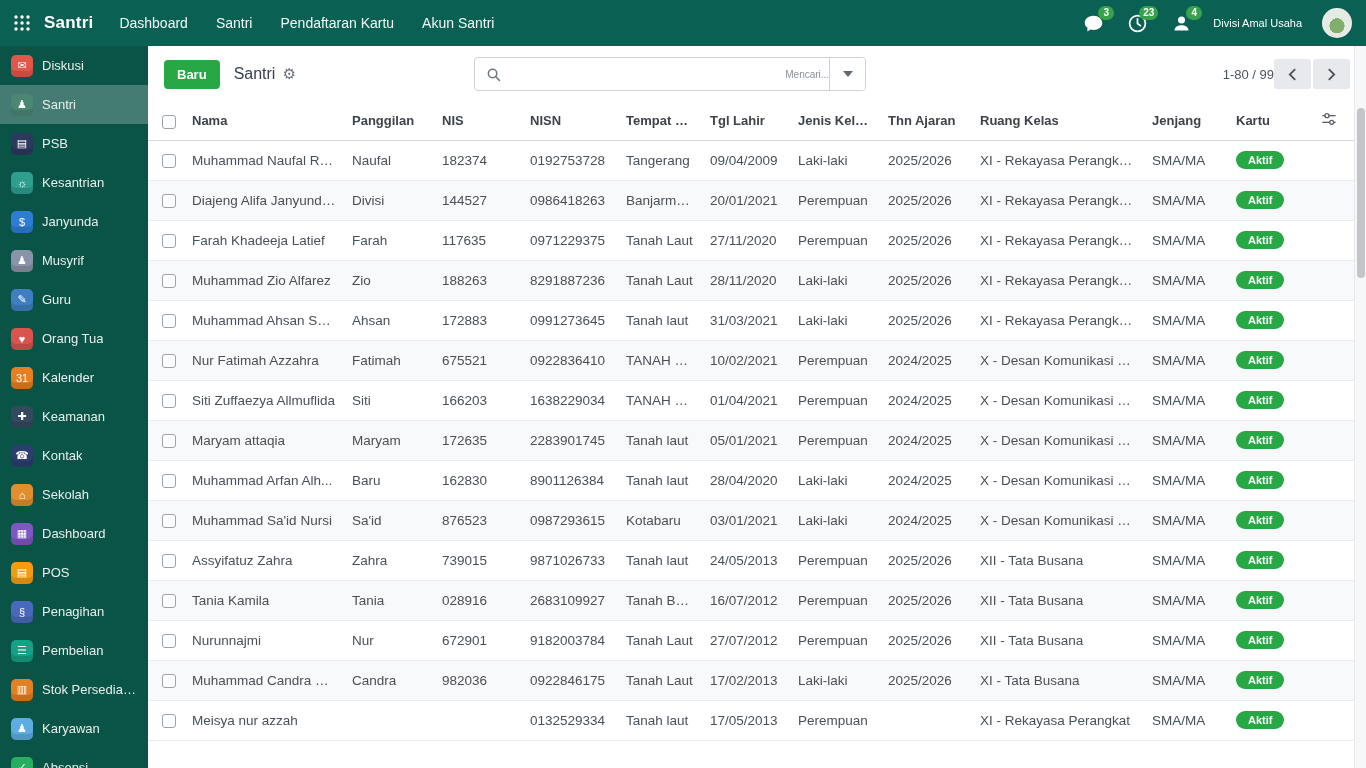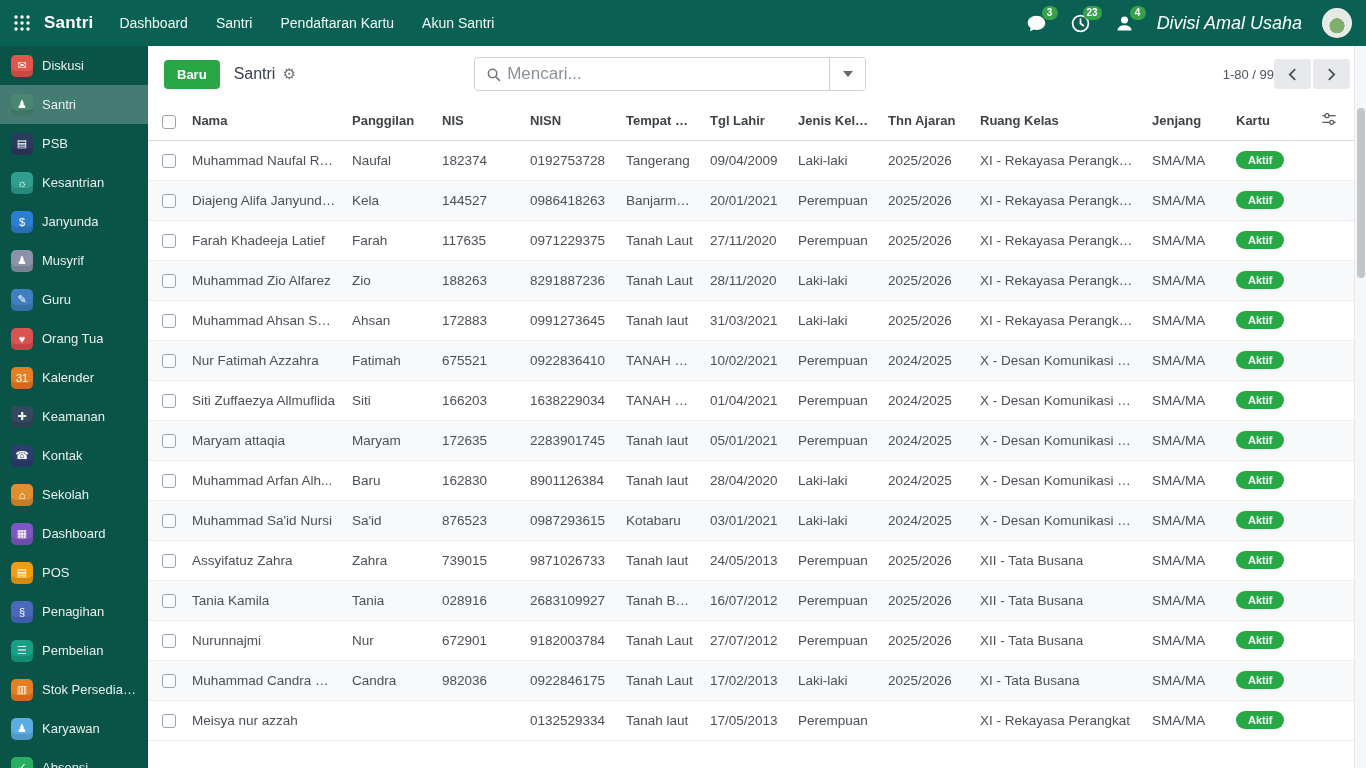--- a/index.html
+++ b/index.html
@@ -11,21 +11,21 @@
             display: flex; align-items: center; color: #fff; z-index: 20; }
   .apps-btn { width: 44px; height: 46px; display: flex; align-items: center; justify-content: center; cursor: pointer; }
   .brand { font-size: 17px; font-weight: 600; margin-right: 26px; letter-spacing: .2px; }
   .top-menu { display: flex; align-items: center; gap: 28px; font-size: 14px; }
   .top-menu .menu-item { cursor: pointer; color: rgba(255,255,255,.95); }
   .top-right { margin-left: auto; display: flex; align-items: center; gap: 20px; padding-right: 14px; }
   .icon-wrap { position: relative; width: 24px; height: 24px; display: flex; align-items: center; justify-content: center; cursor: pointer; }
   .nav-badge { position: absolute; top: -5px; right: -9px; background: #37a24b; color: #fff;
                font-size: 10px; font-weight: 700; line-height: 14px; min-width: 16px; padding: 0 4px;
                border-radius: 8px; text-align: center; }
-  .company { font-size: 18px; cursor: pointer; font-style: italic; }
+  .company { font-size: 11px; cursor: pointer; }
   .avatar { width: 30px; height: 30px; border-radius: 50%; cursor: pointer;
             background: radial-gradient(circle at 50% 60%, #7fae6d 0 34%, #e6eae4 35%); border: 1px solid rgba(255,255,255,.35); }
 
   
   .sidebar { position: fixed; top: 46px; left: 0; bottom: 0; width: 148px; background: #0a5447; overflow: hidden; z-index: 10; }
   .side-item { display: flex; align-items: center; gap: 9px; height: 39px; padding: 0 11px;
                color: #e8efec; font-size: 13px; cursor: pointer; white-space: nowrap; }
   .side-item.active { background: rgba(255,255,255,.24); }
   .side-icon { flex: 0 0 22px; width: 22px; height: 22px; border-radius: 5px; color: #fff; font-size: 11px;
                display: flex; align-items: center; justify-content: center; box-shadow: inset 0 -6px rgba(0,0,0,.12); }
@@ -36,21 +36,21 @@
   .control { height: 56px; display: flex; align-items: center; padding: 16px 16px; }
   .btn-new { background: #28a745; color: #fff; border: none; border-radius: 4px; font-size: 13px;
              font-weight: 600; padding: 7px 13px; cursor: pointer; font-family: inherit; }
   .view-title { display: flex; align-items: center; gap: 7px; margin-left: 14px; }
   .view-title .title-text { font-size: 16px; font-weight: 500; color: #374151; }
   .gear { color: #6c757d; font-size: 15px; cursor: pointer; }
 
   .search-wrap { display: flex; align-items: stretch; margin: 0 auto; width: 392px; height: 34px;
                  border: 1px solid #ccd2d8; border-radius: 4px; background: #fff; overflow: hidden; }
   .search-icon-box { display: flex; align-items: center; padding: 0 6px 0 11px; }
-  .search-input { flex: 1; border: 0; outline: 0; font-size: 17px; color: #374151; font-family: inherit; min-width: 0; }
+  .search-input { flex: 1; border: 0; outline: 0; font-size: 10px; color: #374151; font-family: inherit; min-width: 0; text-align: right; }
   .search-input::placeholder { color: #8a919a; }
   .search-toggle { width: 36px; border-left: 1px solid #ccd2d8; display: flex; align-items: center;
                    justify-content: center; cursor: pointer; background: #fff; }
 
   .pager { display: flex; align-items: center; margin-left: auto; }
   .pager-range { font-size: 13px; color: #4b5563; }
   .pager-btns { display: flex; gap: 2px; }
   .pager-btn { width: 37px; height: 30px; background: #e7e9ec; border: none; border-radius: 3px;
                display: flex; align-items: center; justify-content: center; cursor: pointer; }
 
@@ -323,21 +323,21 @@
     <td>2025/2026</td>
     <td>XI - Rekayasa Perangkat ...</td>
     <td>SMA/MA</td>
     <td><span class="badge-aktif">Aktif</span></td>
     <td></td>
   </tr>
 
   <tr class="data-row">
     <td class="cb-cell"><input type="checkbox" style=""></td>
     <td>Diajeng Alifa Janyunda...</td>
-    <td>Kela</td>
+    <td>Divisi</td>
     <td>144527</td>
     <td>0986418263</td>
     <td>Banjarmasin</td>
     <td>20/01/2021</td>
     <td>Perempuan</td>
     <td>2025/2026</td>
     <td>XI - Rekayasa Perangkat ...</td>
     <td>SMA/MA</td>
     <td><span class="badge-aktif">Aktif</span></td>
     <td></td>

